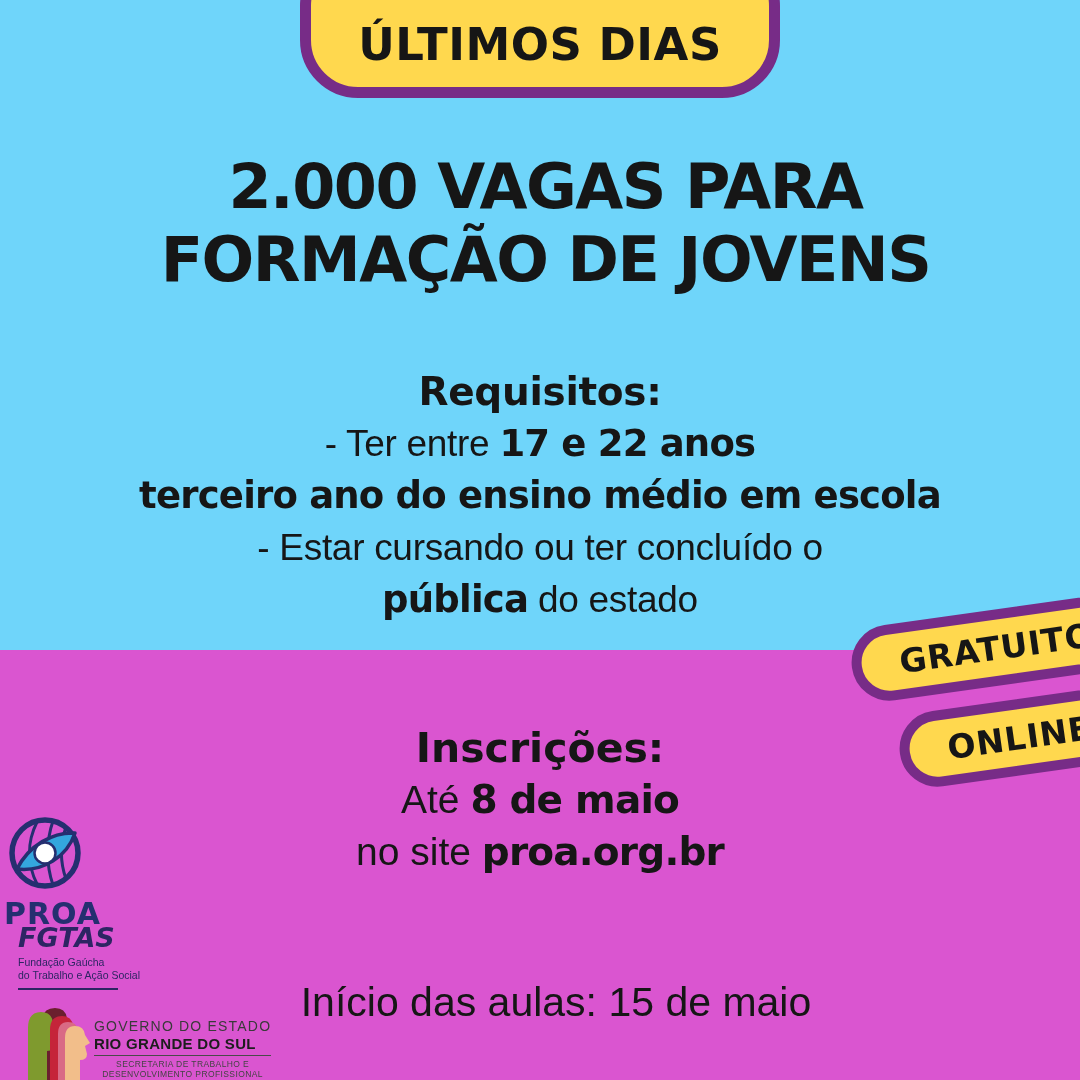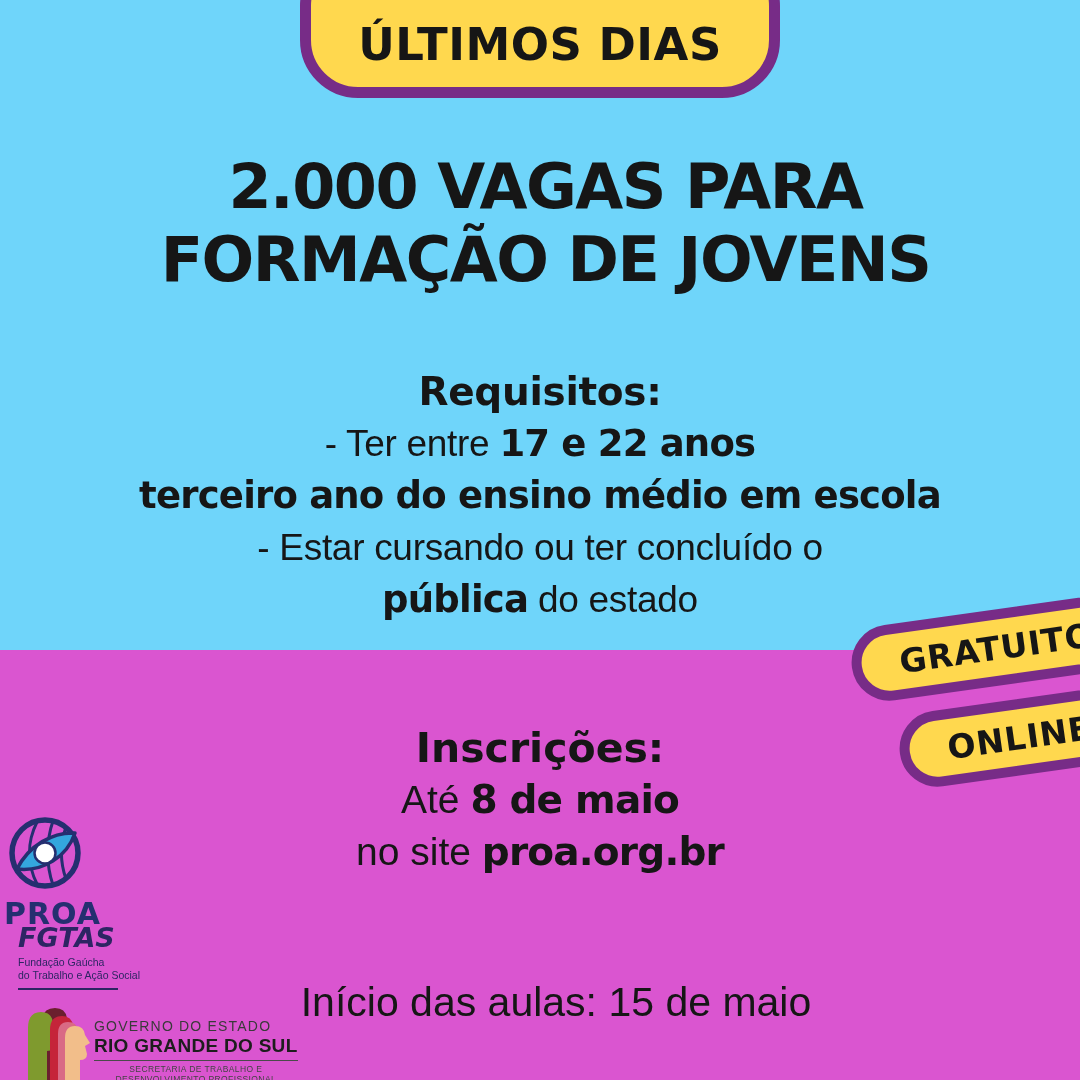--- a/index.html
+++ b/index.html
@@ -97,21 +97,21 @@
   .fgtas-wordmark {
     font-weight: bold; font-style: italic; font-size: 27px; letter-spacing: 0px;
   }
   .fgtas-sub { font-family: "Liberation Sans", sans-serif; font-size: 10.5px; line-height: 13px; margin-top: 3px; }
   .fgtas-divider { margin-top: 6px; width: 100px; height: 0; border-top: 2px solid #2d2563; }
   
   .gov-logo { position: absolute; left: 28px; top: 1002px; display: flex; }
   .gov-crest { width: 62px; height: 78px; }
   .gov-text { margin-left: 4px; margin-top: 16px; font-family: "Liberation Sans", sans-serif; }
   .gov-line1 { font-size: 14px; letter-spacing: 1.2px; color: #3a3a3a; }
-  .gov-line2 { font-size: 19px; font-weight: bold; letter-spacing: 0.3px; color: #1d1d1d; margin-top: 1px; }
+  .gov-line2 { font-size: 15px; font-weight: bold; letter-spacing: 0.3px; color: #1d1d1d; margin-top: 1px; }
   .gov-divider { margin-top: 3px; width: 100%; height: 0; border-top: 1.5px solid #4a4a4a; }
   .gov-line3, .gov-line4 {
     font-size: 8.5px; letter-spacing: 0.4px; color: #444;
     text-align: center;
   }
   .gov-line3 { margin-top: 3px; }
 </style>
 </head>
 <body>
 

